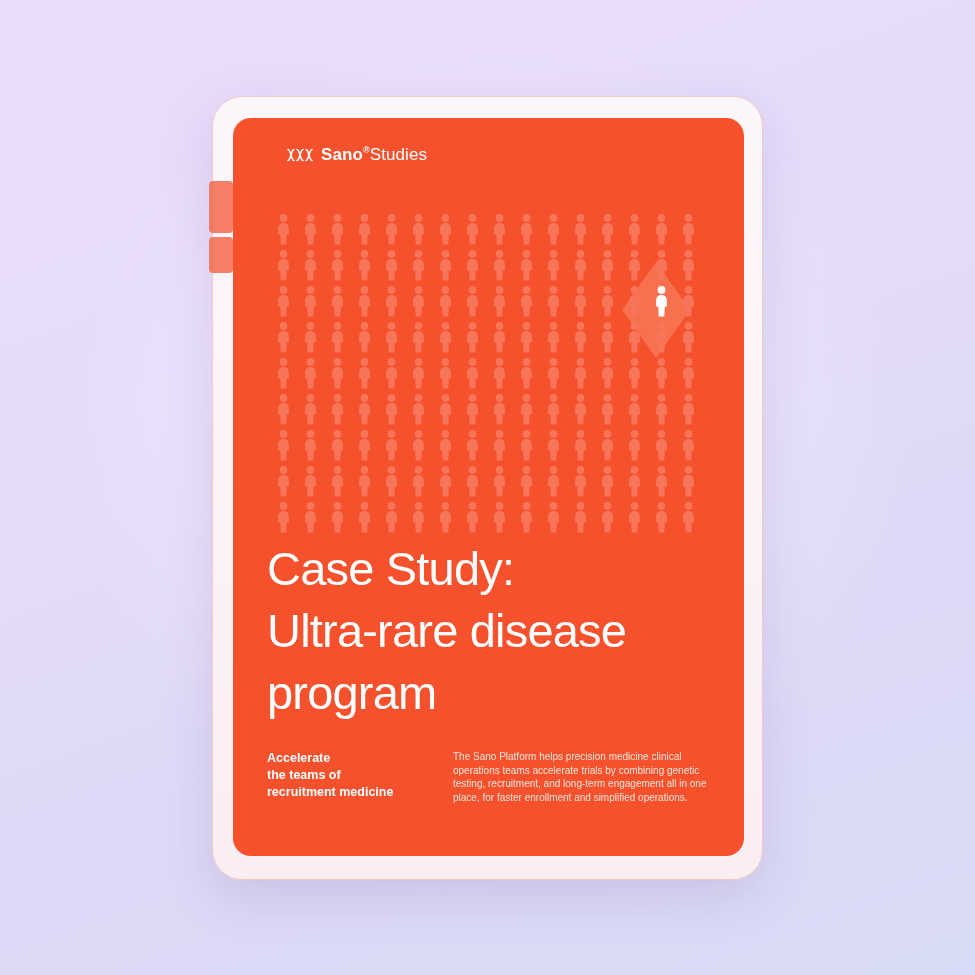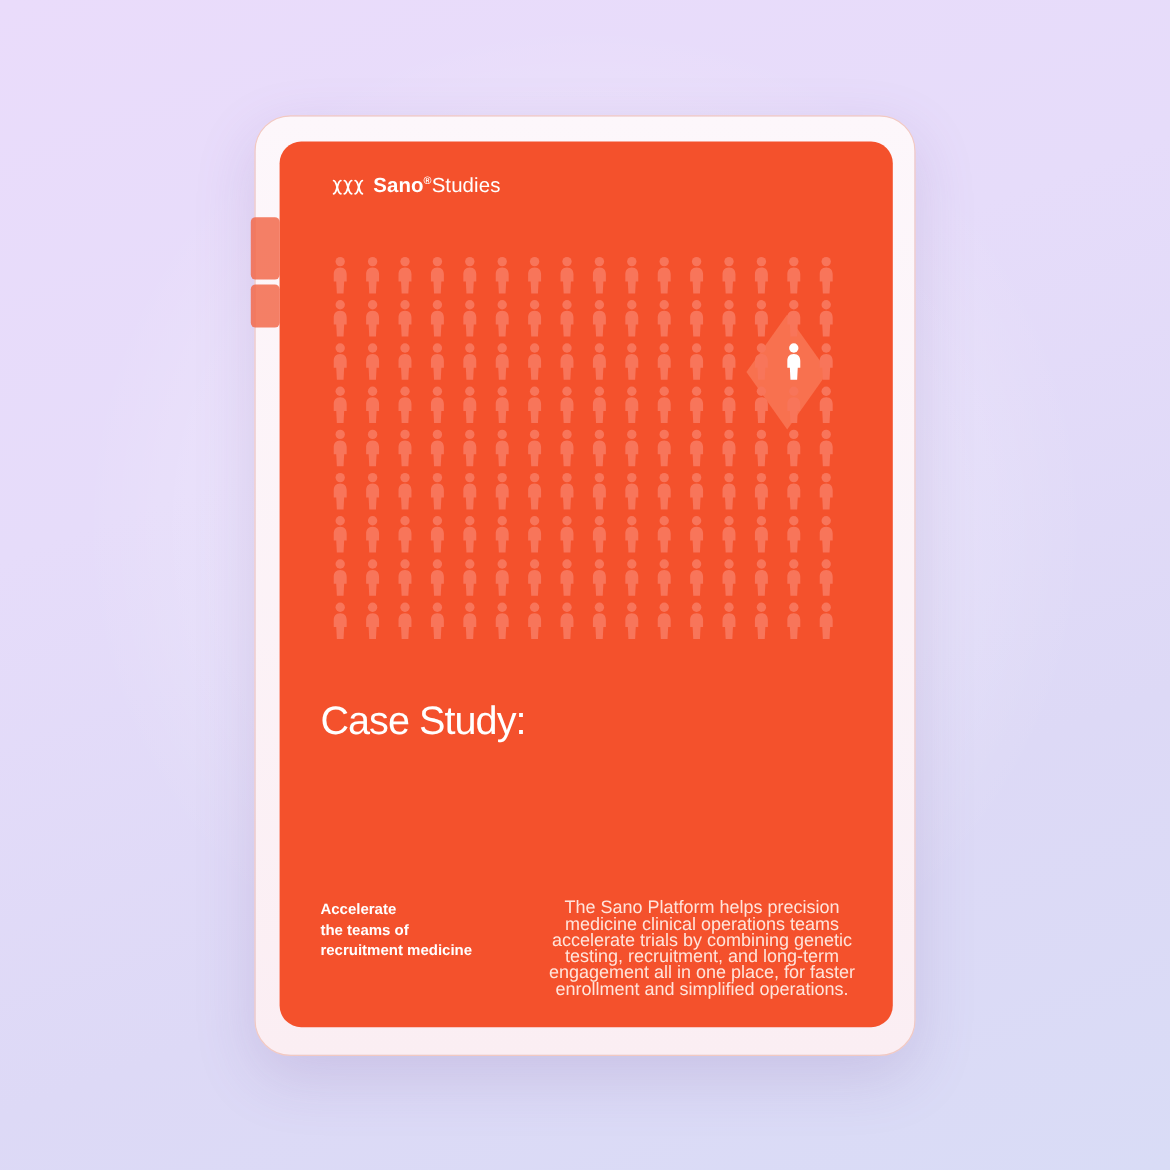--- a/index.html
+++ b/index.html
@@ -64,24 +64,24 @@
     height: 738px;
     background: #f4512c;
     border-radius: 18px;
     overflow: hidden;
     box-sizing: border-box;
   }
 
   
   #brand {
     position: absolute;
-    left: 44px;
+    left: 54px;
     top: 28px;
     display: flex;
-    align-items: flex-end;
+    align-items: center;
     gap: 8px;
     color: #ffffff;
   }
   #brand-mark {
     display: block;
     width: 26px;
     height: 14px;
   }
   #brand-text {
     font-size: 17px;
@@ -110,26 +110,25 @@
 
   
   #title-block {
     position: absolute;
     left: 34px;
     top: 420px;
     width: 460px;
     color: #ffffff;
   }
   .title-line {
-    font-size: 33px;
+    font-size: 47px;
     line-height: 62px;
     font-weight: 400;
     letter-spacing: -0.8px;
     white-space: nowrap;
-    margin-top: 32px;
   }
 
   
   #footer {
     position: absolute;
     left: 34px;
     top: 632px;
     width: 450px;
     display: flex;
     gap: 26px;
@@ -137,25 +136,24 @@
   }
   #tagline {
     width: 160px;
     font-size: 12.5px;
     line-height: 17px;
     font-weight: 700;
     flex: 0 0 auto;
   }
   #blurb {
     flex: 1 1 auto;
-    font-size: 15px;
+    font-size: 10px;
     line-height: 13.5px;
     font-weight: 400;
     color: #ffe4db;
-    text-align: center;
   }
 </style>
 </head>
 <body>
 
 <div id="stage">
   <div id="bg-glow"></div>
 
   <div id="device">
 
@@ -345,20 +343,22 @@
           </g>
 
           <g fill="#ffffff">
             <use href="#person" x="378" y="72"></use>
           </g>
         </svg>
       </div>
 
       <div id="title-block">
         <div class="title-line">Case Study:</div>
+        <div class="title-line">Ultra-rare disease</div>
+        <div class="title-line">program</div>
       </div>
 
       <div id="footer">
         <div id="tagline">
           <div>Accelerate</div>
           <div>the teams of</div>
           <div>recruitment medicine</div>
         </div>
         <div id="blurb">The Sano Platform helps precision medicine clinical operations teams accelerate trials by combining genetic testing, recruitment, and long-term engagement all in one place, for faster enrollment and simplified operations.</div>
       </div>

